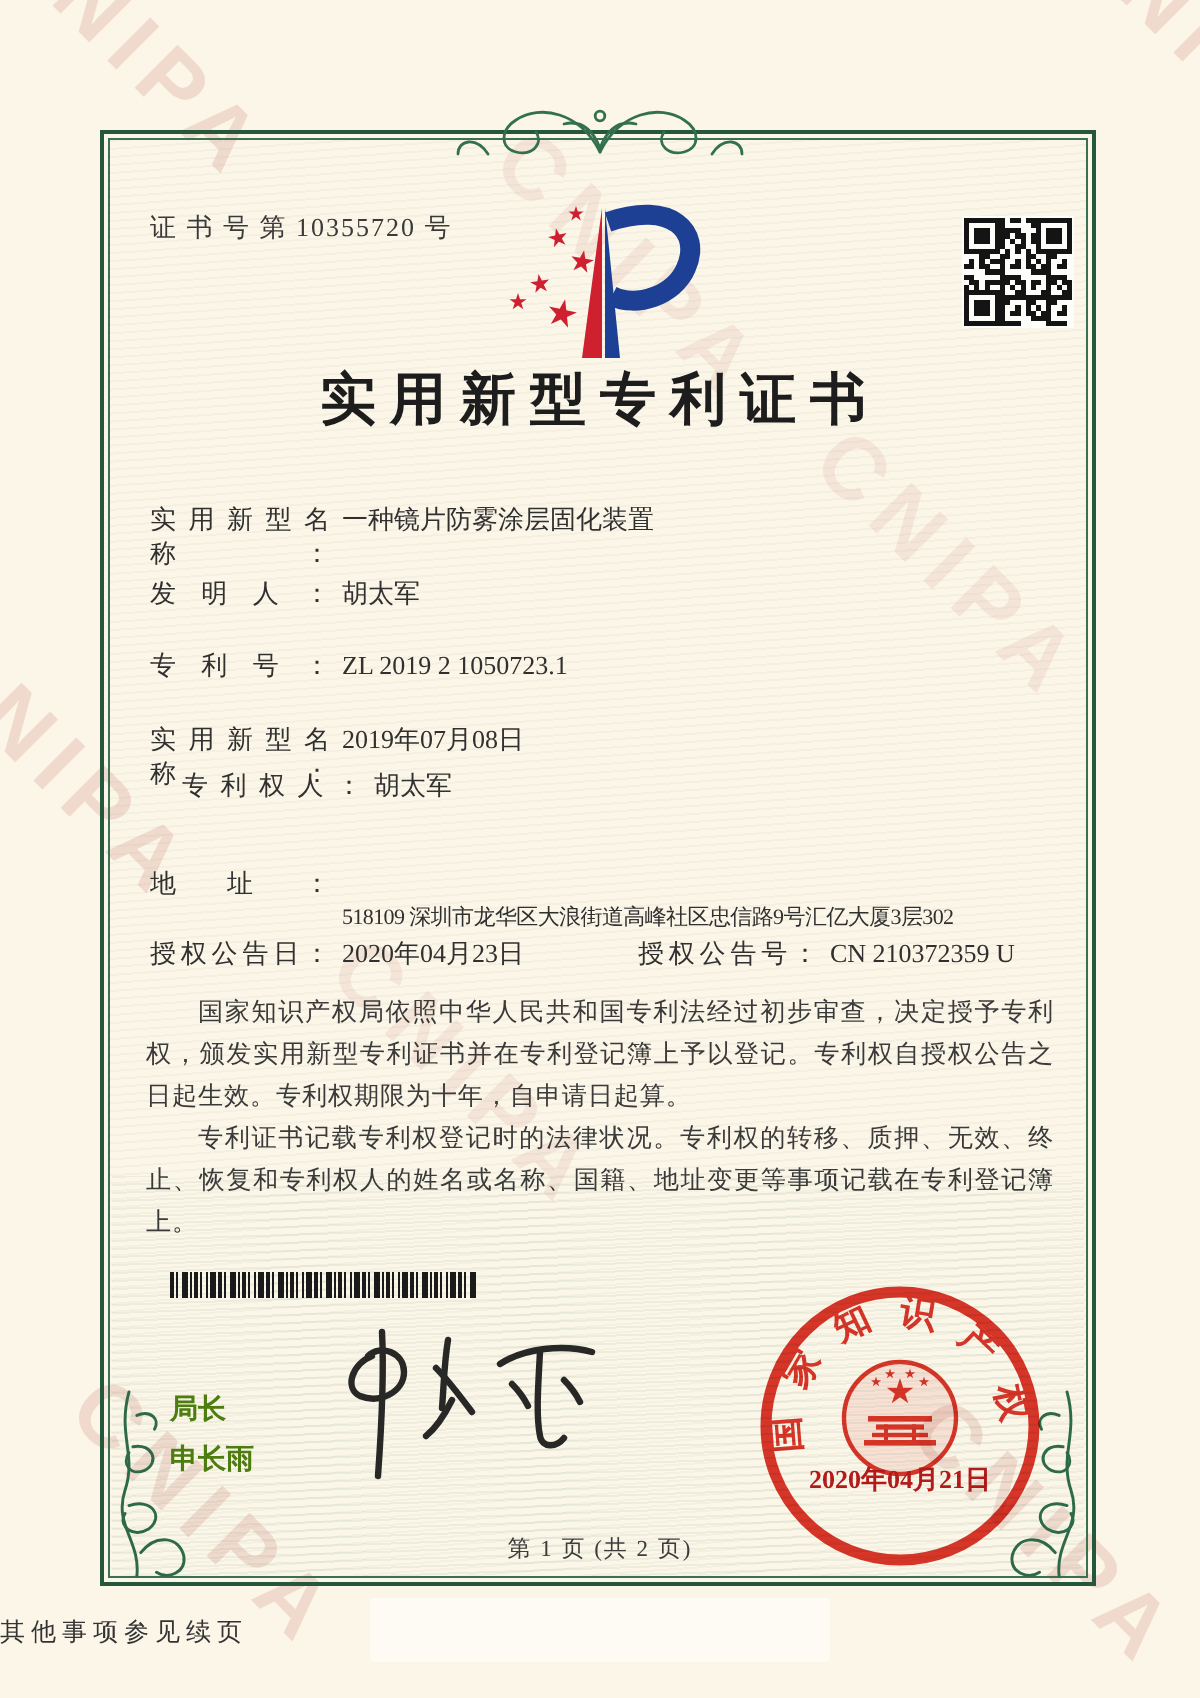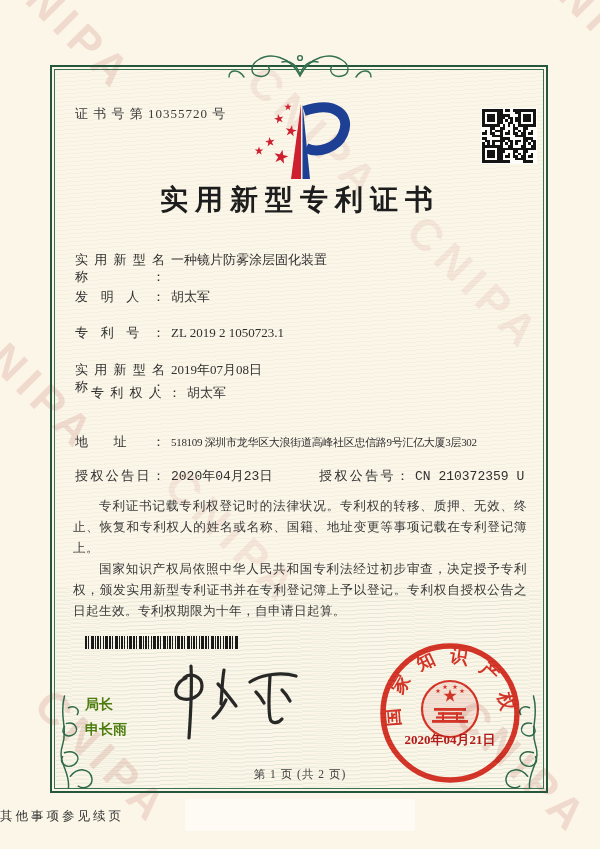--- a/index.html
+++ b/index.html
@@ -21,21 +21,21 @@
   
   .content{position:absolute;inset:0;z-index:3;}
   .cert-no{position:absolute;left:75px;top:105px;font-size:13px;letter-spacing:1px;color:#3a3a3a;}
   .logo{position:absolute;left:246px;top:99px;}
   .qr{position:absolute;left:481px;top:108px;background:#fdfdfa;padding:1px;}
   .title{position:absolute;left:0;top:181px;width:100%;text-align:center;
          font-size:28px;font-weight:bold;letter-spacing:7px;color:#1d1d1d;}
   .row{position:absolute;left:75px;display:flex;font-size:13px;line-height:17px;color:#303030;}
   .lab{width:90px;text-align:justify;text-align-last:justify;flex:none;}
   .val{margin-left:6px;white-space:nowrap;}
-  .val.addr{font-size:11px;letter-spacing:-0.3px;margin-top:1px;}
+  .val.addr{font-size:11px;letter-spacing:-0.3px;margin-top:18px;}
   .pair2{position:absolute;left:244px;top:0;display:flex;}
   .pair2 .lab{width:90px;}
   .paras{position:absolute;left:73px;top:496px;width:454px;font-size:12.6px;
          line-height:21px;text-align:justify;color:#3a3a3a;letter-spacing:0.4px;}
   .paras p{margin:0;text-indent:26px;}
   .barcode{position:absolute;left:85px;top:636px;}
   .director{position:absolute;left:85px;top:692px;font-family:"Liberation Sans","DejaVu Sans",sans-serif;
             font-size:14px;font-weight:bold;color:#4d7c0f;line-height:25px;}
   .signature{position:absolute;left:158px;top:660px;}
   .seal{position:absolute;left:376px;top:639px;width:148px;height:148px;z-index:5;
@@ -398,32 +398,32 @@
       <span class="val">2019年07月08日</span>
     </div>
     <div class="row" style="top:384px;margin-left:16px;">
       <span class="lab">专利权人：</span>
       <span class="val">胡太军</span>
     </div>
     <div class="row" style="top:433px;">
       <span class="lab">地址：</span>
       <span class="val addr">518109 深圳市龙华区大浪街道高峰社区忠信路9号汇亿大厦3层302</span>
     </div>
-    <div class="row" style="top:468px;width:455px;font-family:Liberation Mono, monospace;">
+    <div class="row" style="top:468px;width:455px;">
       <span class="lab">授权公告日：</span>
       <span class="val">2020年04月23日</span>
       <span class="pair2">
         <span class="lab">授权公告号：</span>
         <span class="val">CN 210372359 U</span>
       </span>
     </div>
 
     <div class="paras">
+      <p>国家知识产权局依照中华人民共和国专利法经过初步审查，决定授予专利权，颁发实用新型专利证书并在专利登记簿上予以登记。专利权自授权公告之日起生效。专利权期限为十年，自申请日起算。</p>
       <p>专利证书记载专利权登记时的法律状况。专利权的转移、质押、无效、终止、恢复和专利权人的姓名或名称、国籍、地址变更等事项记载在专利登记簿上。</p>
-      <p>国家知识产权局依照中华人民共和国专利法经过初步审查，决定授予专利权，颁发实用新型专利证书并在专利登记簿上予以登记。专利权自授权公告之日起生效。专利权期限为十年，自申请日起算。</p>
     </div>
 
     <svg class="barcode" width="155" height="13" viewBox="0 0 155 13" fill="#1a1a1a" shape-rendering="crispEdges">
         <rect x="0" y="0" width="2" height="13"></rect>
         <rect x="3" y="0" width="1" height="13"></rect>
         <rect x="6" y="0" width="3" height="13"></rect>
         <rect x="10" y="0" width="1" height="13"></rect>
         <rect x="12" y="0" width="2" height="13"></rect>
         <rect x="15" y="0" width="1" height="13"></rect>
         <rect x="18" y="0" width="1" height="13"></rect>

